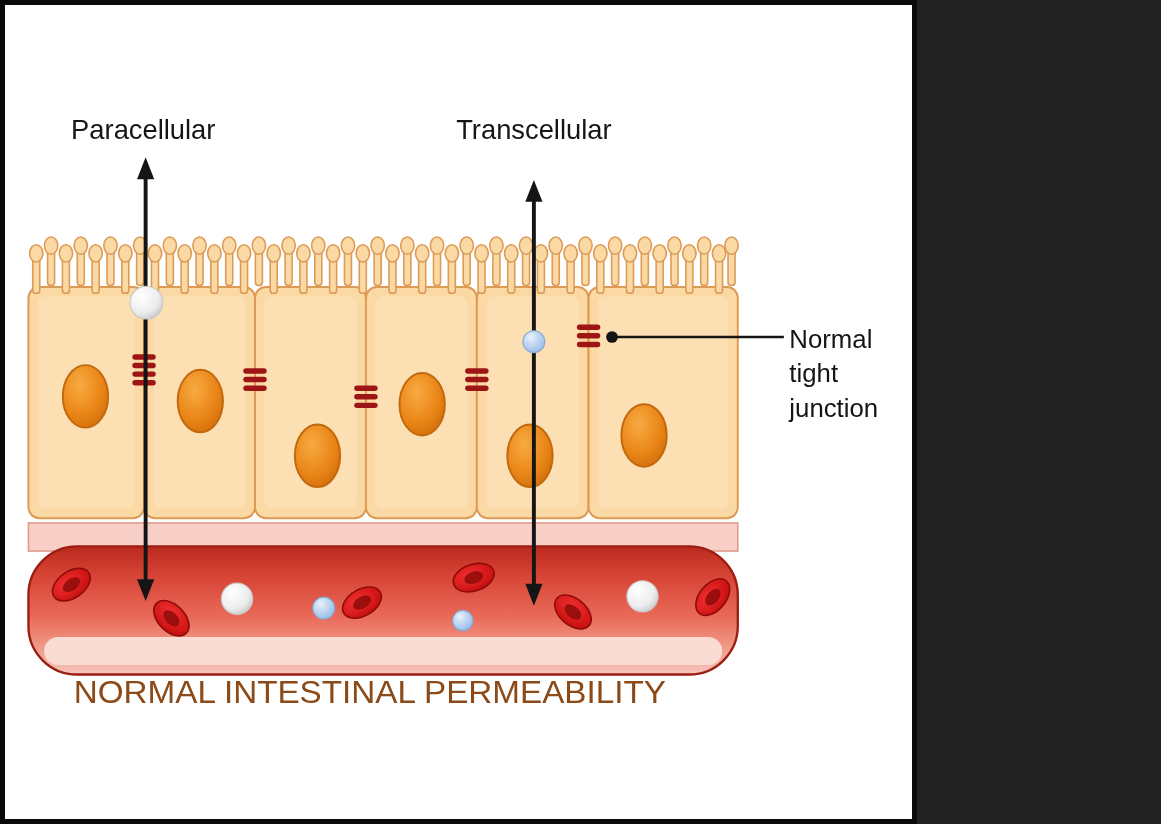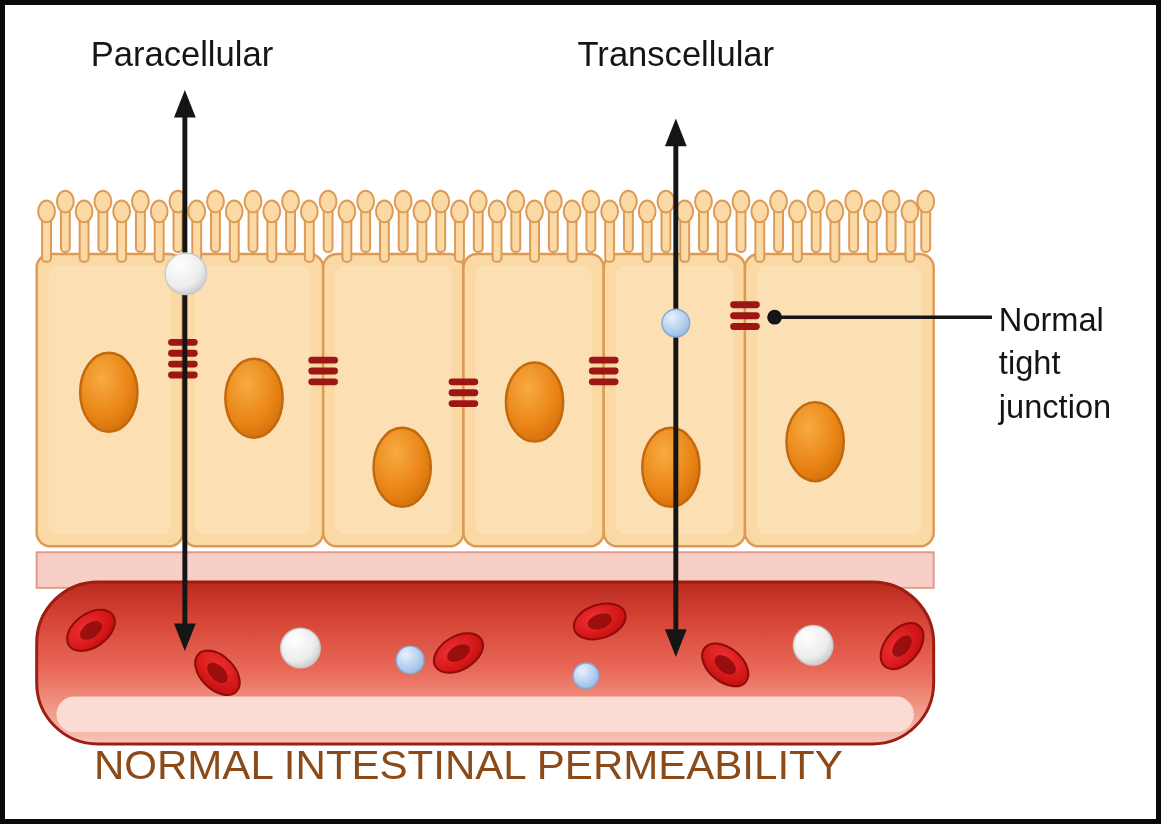--- a/index.html
+++ b/index.html
@@ -1,17 +1,17 @@
 <!DOCTYPE html>
 <html><head>
 <meta charset="utf-8">
 <style>
   html,body{margin:0;padding:0;background:#222;}
   .stage{
-    width:1161px;height:824px;box-sizing:border-box;
+    width:917px;height:824px;box-sizing:border-box;
     background:#ffffff;border:5px solid #0a0a0a;
     position:relative;overflow:hidden;
     font-family:"Liberation Sans", sans-serif;
   }
   svg{display:block;width:100%;height:100%;}
   svg text{font-family:"Liberation Sans", sans-serif;}
 </style>
 </head>
 <body>
 

